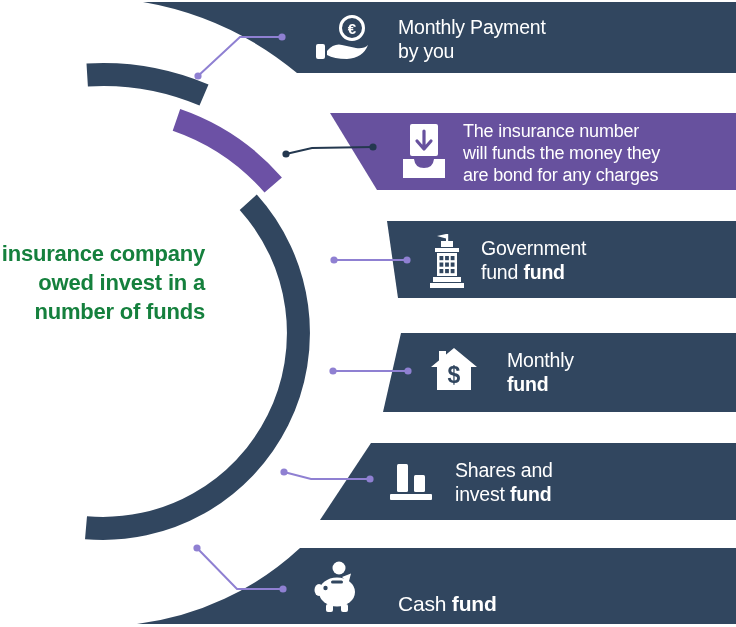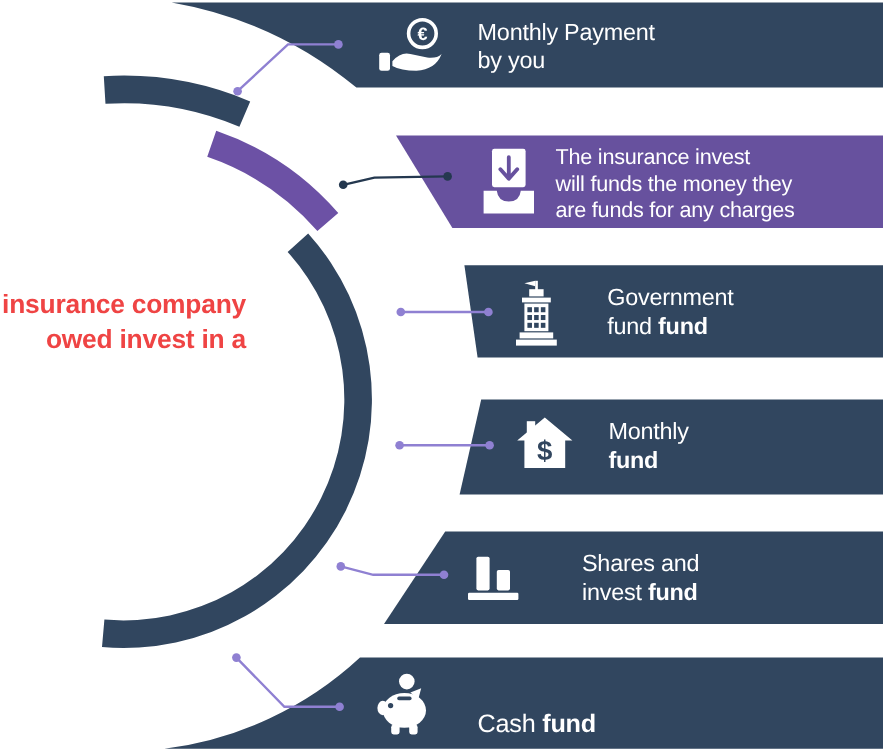--- a/index.html
+++ b/index.html
@@ -11,21 +11,21 @@
   .icon-svg{position:absolute;}
   .bar-label{
     position:absolute;color:#ffffff;letter-spacing:-0.2px;
     font-size:19.5px;line-height:24px;font-weight:400;white-space:nowrap;
   }
   .bar-label .b{font-weight:700;}
   #label-charges{font-size:18px;line-height:22px;}
   #label-cash{font-size:21px;}
   #headline{
     position:absolute;left:0;top:239px;width:205px;text-align:right;
-    color:#ef4444;font-size:22px;line-height:29px;font-weight:700;letter-spacing:-0.2px;
+    color:#15803d;font-size:22px;line-height:29px;font-weight:700;letter-spacing:-0.2px;
   }
 </style>
 </head>
 <body>
 
 <div id="stage">
 
   <svg id="bg" width="736" height="627" viewBox="0 0 736 627">
 
     <path d="M256.8,194.5 A207,207 0 0 1 85,539.2 L87,516.3 A184,184 0 0 0 239.7,209.9 Z" fill="#31465F"></path>
@@ -69,42 +69,43 @@
     <g>
       <polyline points="197,548 237,589 283,589" fill="none" stroke="#8F80D2" stroke-width="2"></polyline>
       <circle cx="197" cy="548" r="3.6" fill="#8F80D2"></circle>
       <circle cx="283" cy="589" r="3.6" fill="#8F80D2"></circle>
     </g>
   </svg>
 
   <div id="headline">
     <div>insurance company</div>
     <div>owed invest in a</div>
+    <div>number of funds</div>
   </div>
 
   <svg class="icon-svg" style="left:313px;top:11px;" width="58" height="54" viewBox="0 0 58 54">
     <circle cx="39" cy="17" r="11.5" fill="#31465F" stroke="#fff" stroke-width="3"></circle>
     <text x="39" y="22.5" font-size="15" font-weight="bold" fill="#fff" text-anchor="middle">€</text>
     <rect x="3" y="33" width="9" height="15" rx="2" fill="#fff"></rect>
     <path d="M14,40 Q21,32 29,34 L43,37 Q51,38 55,34 Q50,47 34,48 Q21,48 14,44 Z" fill="#fff"></path>
   </svg>
   <div class="bar-label" style="left:398px;top:15px;">
     <div><span>Monthly Payment</span></div>
     <div><span>by you</span></div>
   </div>
 
   <svg class="icon-svg" style="left:401px;top:122px;" width="46" height="58" viewBox="0 0 46 58">
     <rect x="9" y="2" width="28" height="32" rx="2" fill="#fff"></rect>
     <path d="M23,9 L23,25 M16,19 L23,27 L30,19" stroke="#67519E" stroke-width="3.2" fill="none" stroke-linecap="round" stroke-linejoin="round"></path>
     <path d="M2,37 L13,37 Q14,46 23,46 Q32,46 33,37 L44,37 L44,56 L2,56 Z" fill="#fff"></path>
   </svg>
   <div class="bar-label" id="label-charges" style="left:463px;top:120px;">
-    <div><span>The insurance invest</span></div>
+    <div><span>The insurance number</span></div>
     <div><span>will funds the money they</span></div>
-    <div><span>are funds for any charges</span></div>
+    <div><span>are bond for any charges</span></div>
   </div>
 
   <svg class="icon-svg" style="left:426px;top:232px;" width="42" height="58" viewBox="0 0 42 58">
     <rect x="20" y="2" width="2.2" height="9" fill="#fff"></rect>
     <path d="M20,2 L11,4 L20,6.5 Z" fill="#fff"></path>
     <rect x="15" y="9" width="12" height="6" fill="#fff"></rect>
     <rect x="9" y="16" width="24" height="4" fill="#fff"></rect>
     <rect x="11" y="21" width="20" height="23" fill="#fff"></rect>
     <g fill="#31465F">
       <rect x="13.5" y="24" width="3.8" height="4.2"></rect>
@@ -113,41 +114,41 @@
       <rect x="13.5" y="30.5" width="3.8" height="4.2"></rect>
         <rect x="19.1" y="30.5" width="3.8" height="4.2"></rect>
         <rect x="24.7" y="30.5" width="3.8" height="4.2"></rect>
       <rect x="13.5" y="37" width="3.8" height="4.2"></rect>
         <rect x="19.1" y="37" width="3.8" height="4.2"></rect>
         <rect x="24.7" y="37" width="3.8" height="4.2"></rect>
     </g>
     <rect x="7" y="45" width="28" height="5" fill="#fff"></rect>
     <rect x="4" y="51" width="34" height="5" fill="#fff"></rect>
   </svg>
-  <div class="bar-label" style="left:506px;top:236px;">
+  <div class="bar-label" style="left:481px;top:236px;">
     <div><span>Government</span></div>
     <div><span>fund </span><span class="b">fund</span></div>
   </div>
 
   <svg class="icon-svg" style="left:430px;top:346px;" width="48" height="48" viewBox="0 0 48 48">
     <rect x="9" y="5" width="7" height="11" fill="#fff"></rect>
     <path d="M24,2 L47,21 L41,21 L41,44 L7,44 L7,21 L1,21 Z" fill="#fff"></path>
     <text x="24" y="37" font-size="23" font-weight="bold" fill="#31465F" text-anchor="middle">$</text>
   </svg>
   <div class="bar-label" style="left:507px;top:348px;">
     <div><span>Monthly</span></div>
     <div><span class="b">fund</span></div>
   </div>
 
   <svg class="icon-svg" style="left:388px;top:456px;" width="46" height="46" viewBox="0 0 46 46">
     <rect x="2" y="38" width="42" height="6" rx="1" fill="#fff"></rect>
     <rect x="9" y="8" width="11" height="28" rx="1.5" fill="#fff"></rect>
     <rect x="26" y="19" width="11" height="17" rx="1.5" fill="#fff"></rect>
   </svg>
-  <div class="bar-label" style="left:485px;top:458px;">
+  <div class="bar-label" style="left:455px;top:458px;">
     <div><span>Shares and</span></div>
     <div><span>invest </span><span class="b">fund</span></div>
   </div>
 
   <svg class="icon-svg" style="left:314px;top:560px;" width="46" height="54" viewBox="0 0 46 54">
     <circle cx="25" cy="8" r="6.5" fill="#fff"></circle>
     <path d="M28,17 L37,13.5 L34.5,23 Z" fill="#fff"></path>
     <ellipse cx="23" cy="32" rx="18" ry="14.5" fill="#fff"></ellipse>
     <ellipse cx="5" cy="30" rx="4.5" ry="6" fill="#fff"></ellipse>
     <rect x="12" y="44" width="7" height="8" rx="2" fill="#fff"></rect>

